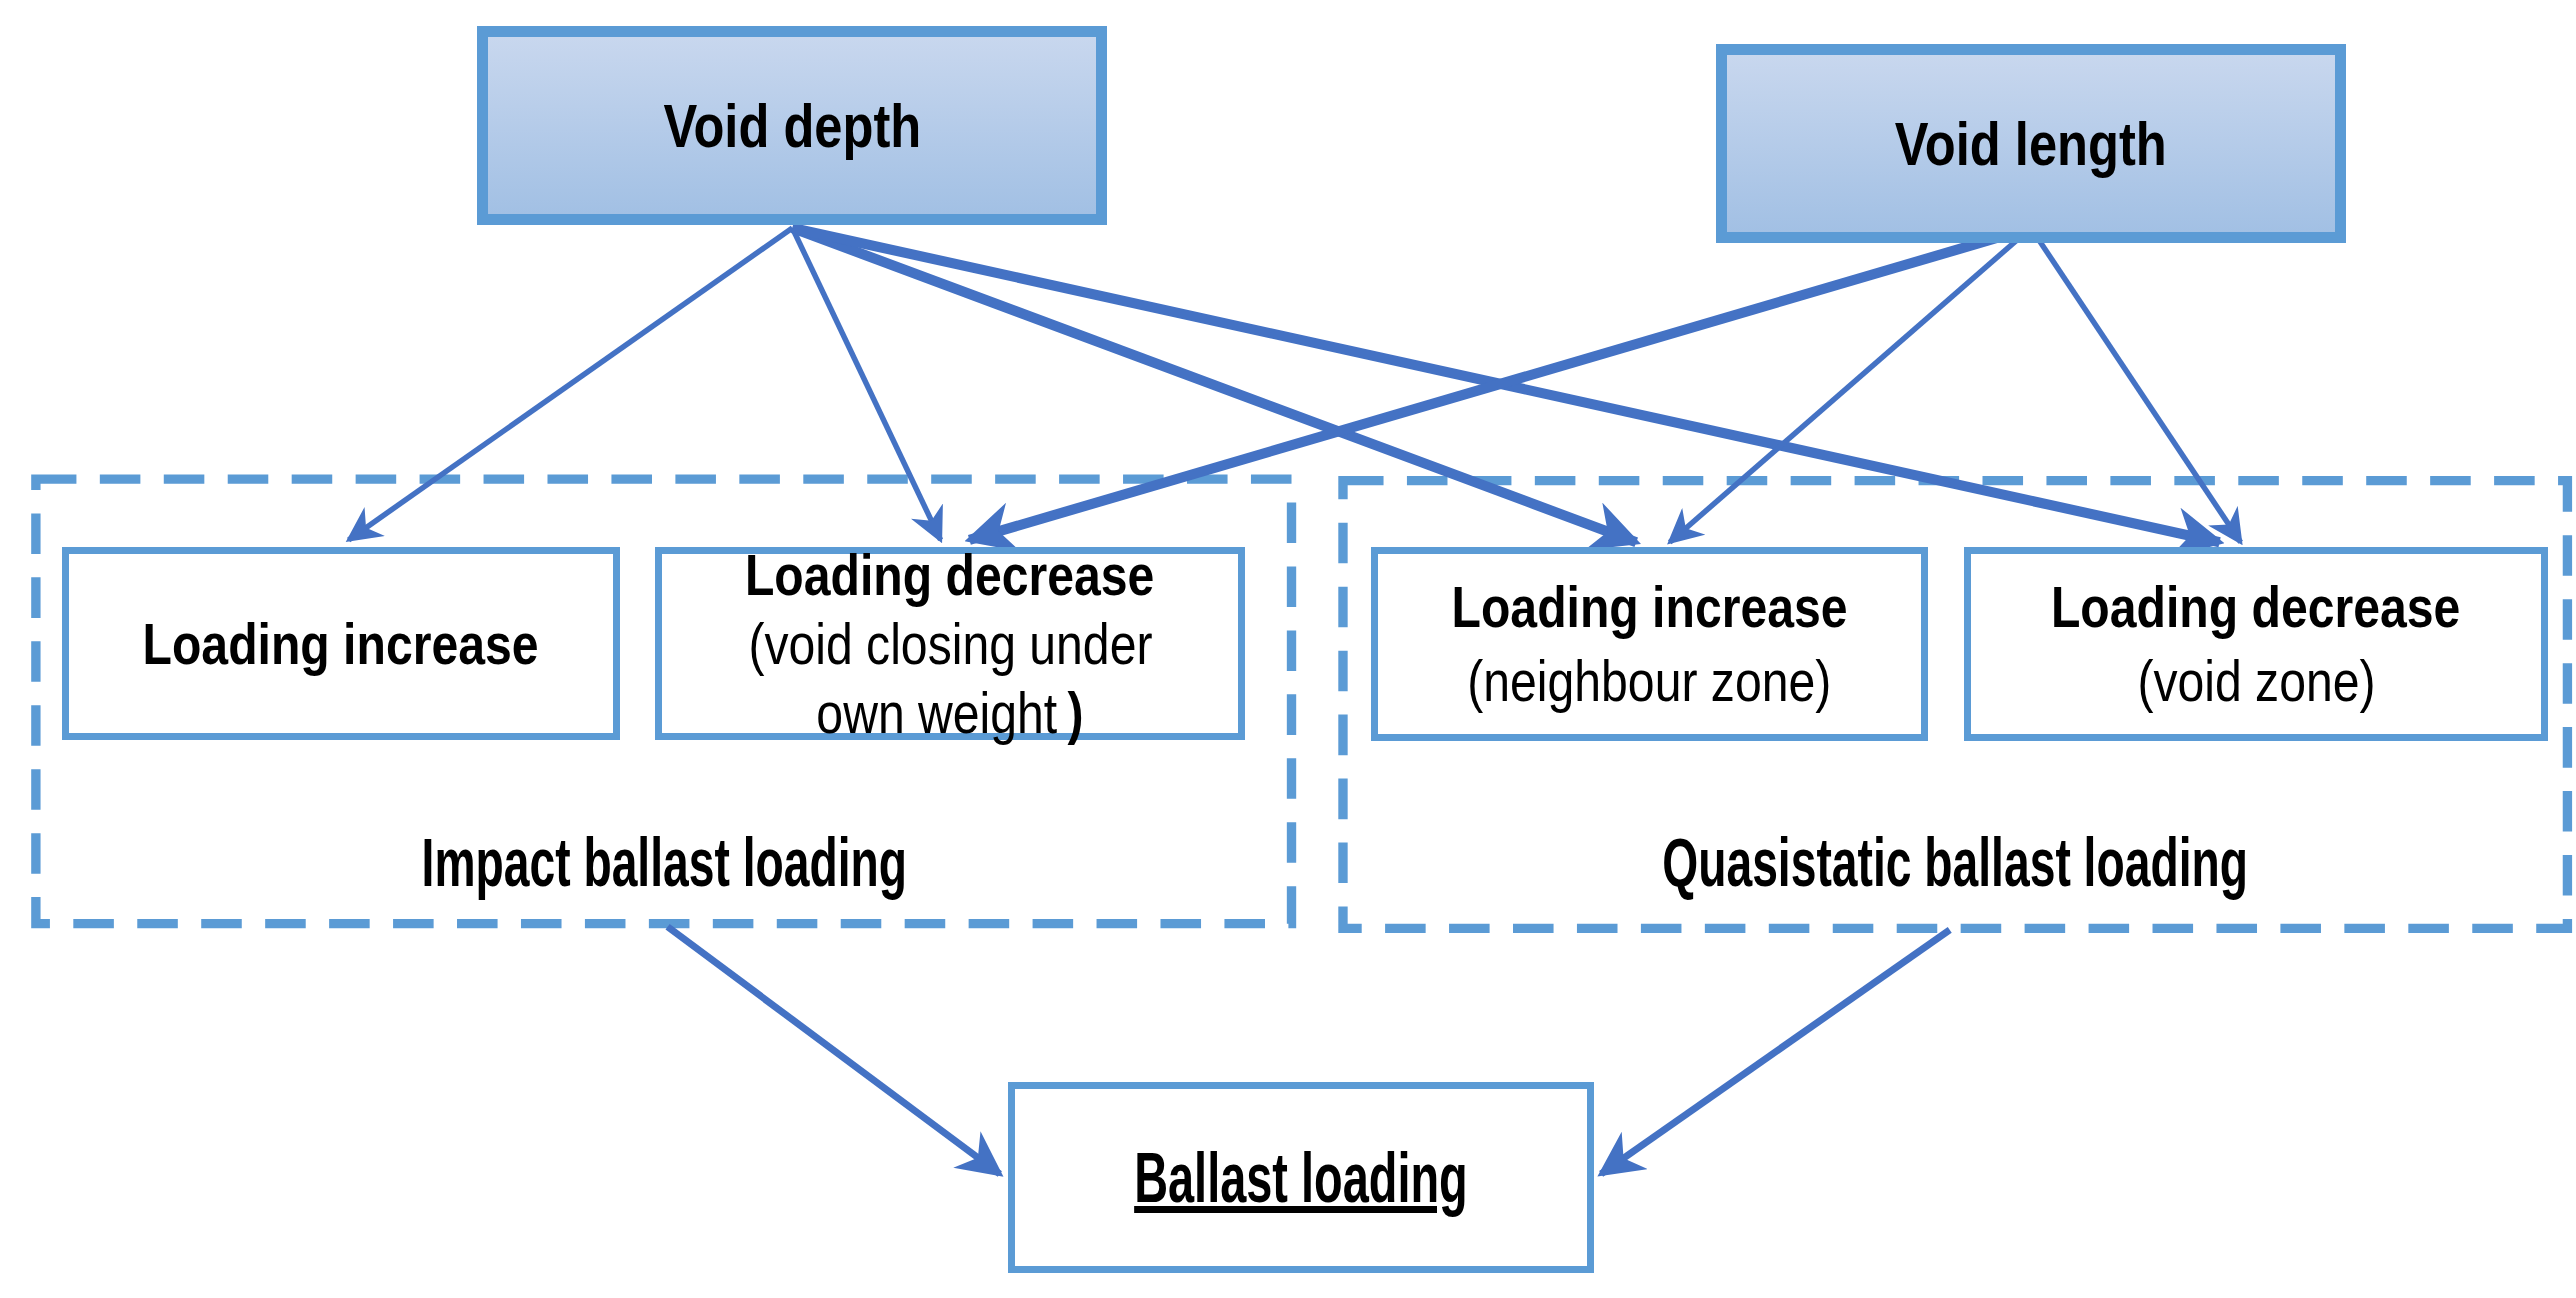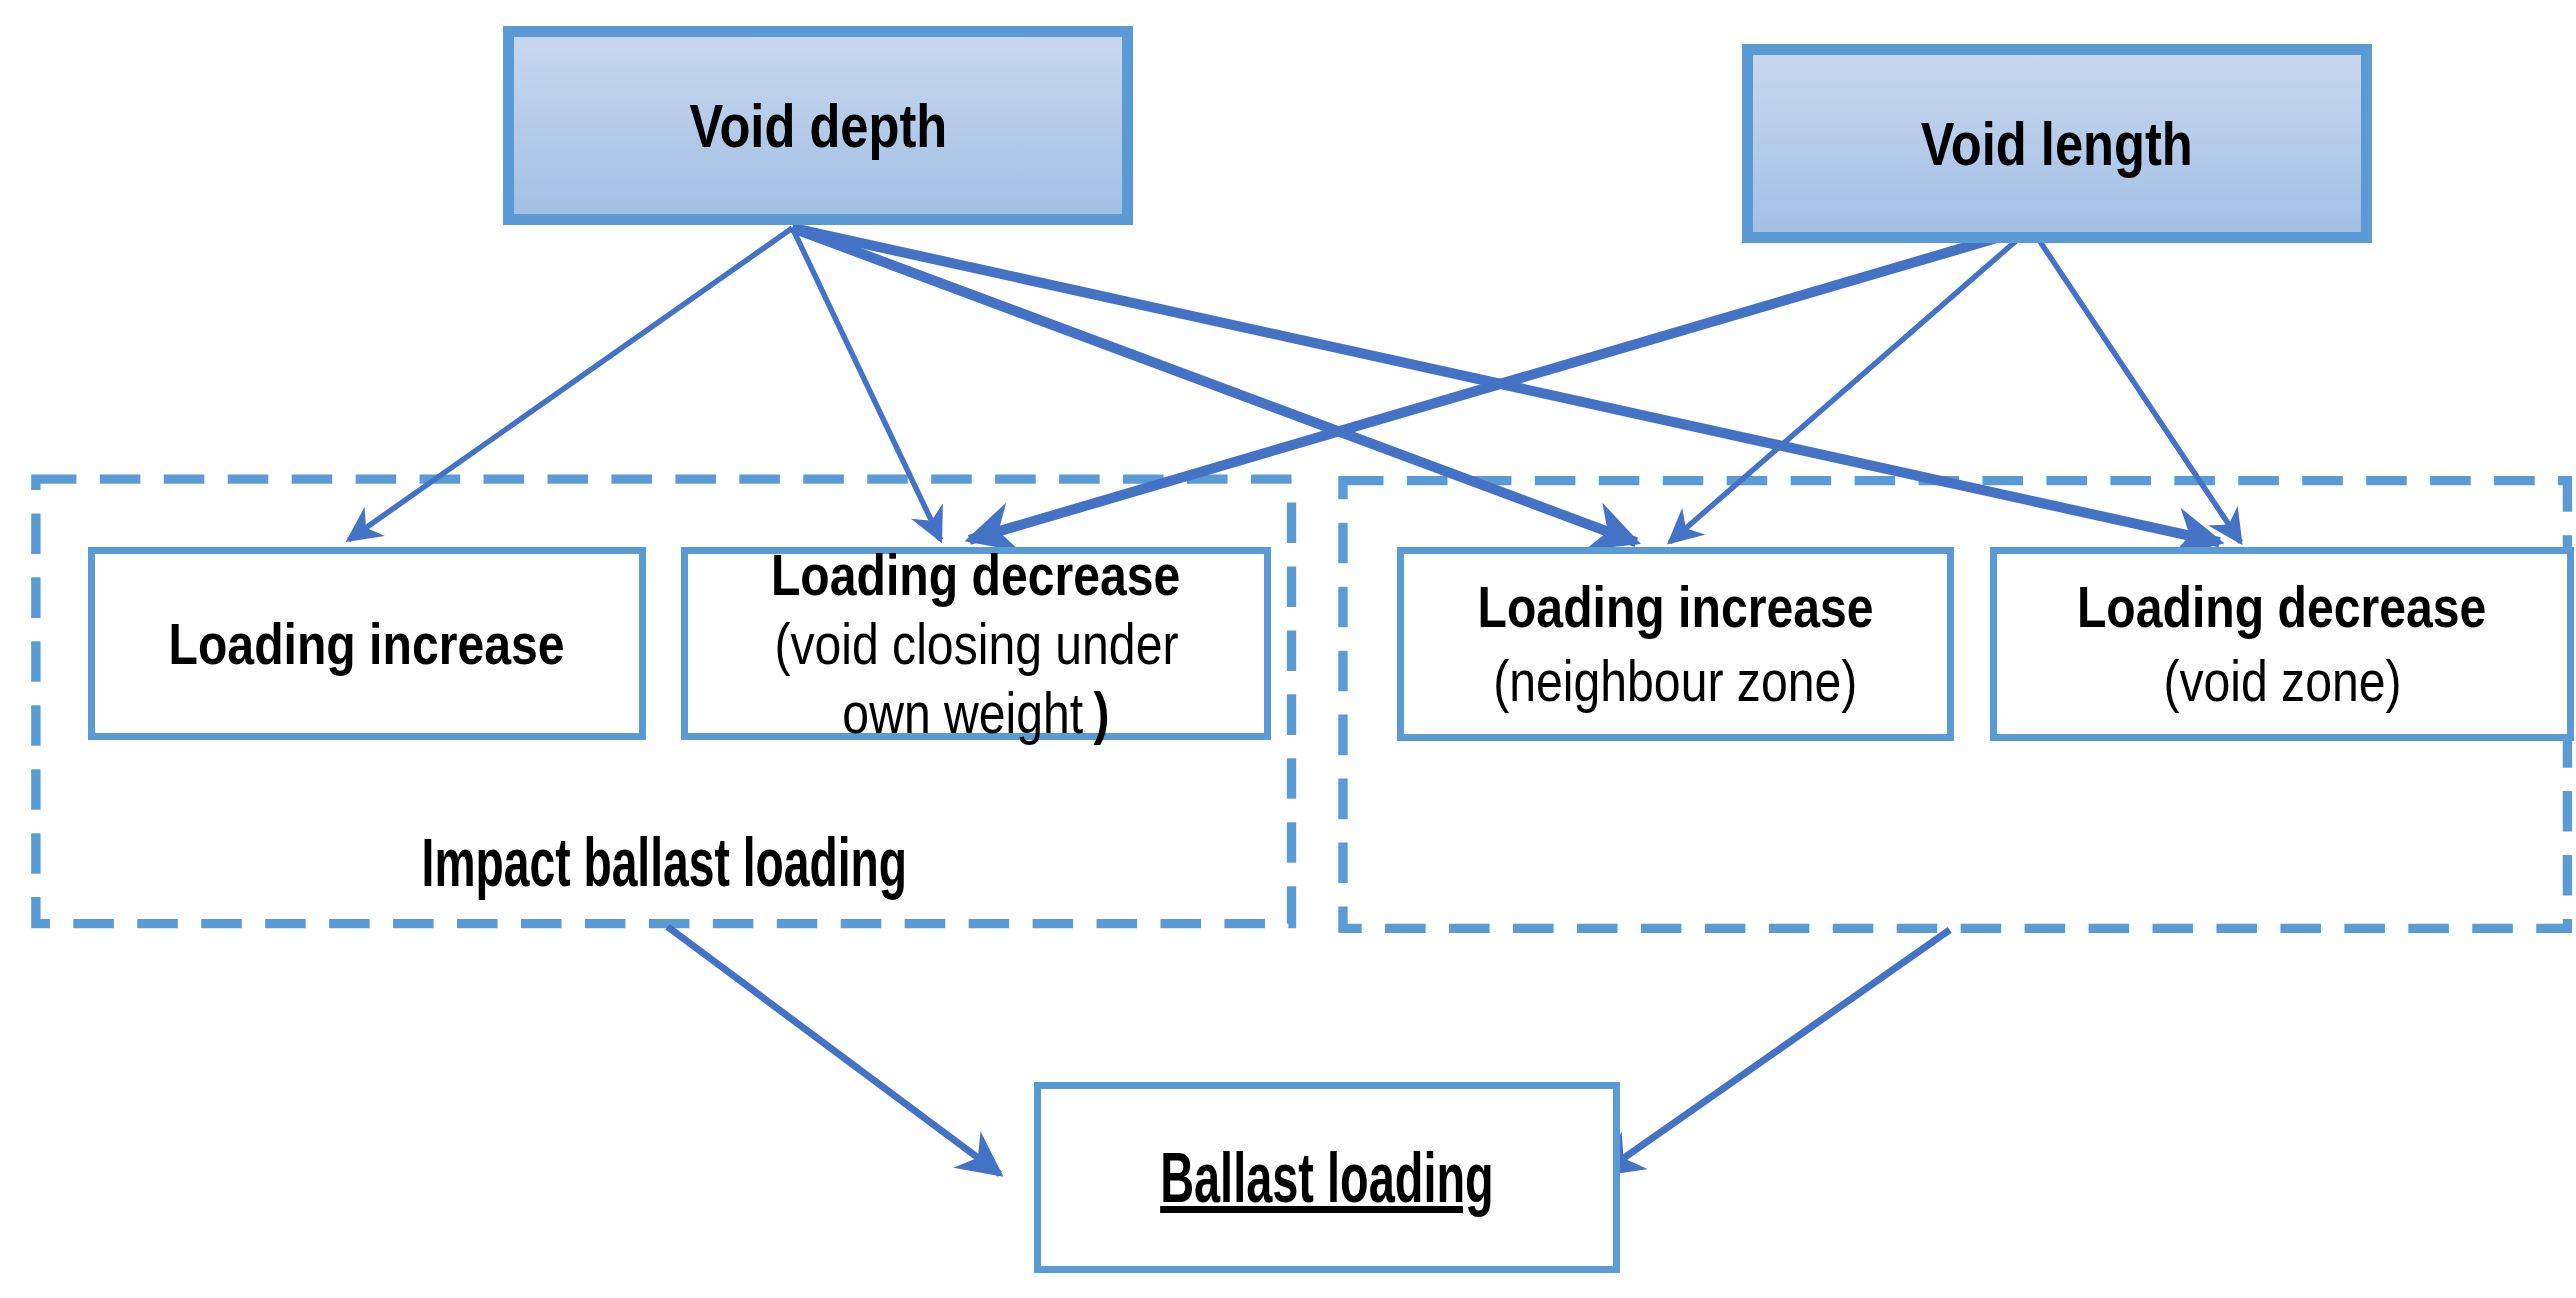--- a/index.html
+++ b/index.html
@@ -18,21 +18,20 @@
   .dashed{fill:none;stroke:var(--border);stroke-width:12;stroke-dasharray:52 30;}
   .arrow{stroke:var(--arrow);fill:none;}
   .thin{stroke-width:7;}
   .med{stroke-width:9;}
   .thick{stroke-width:13;}
   .ah{fill:var(--arrow);}
   .node{
     position:absolute;box-sizing:border-box;
     display:flex;flex-direction:column;align-items:center;justify-content:center;
     text-align:center;
-    margin-left:26px;
   }
   .filled{background:linear-gradient(180deg,var(--fill-top) 0%,var(--fill-bottom) 100%);border:11px solid var(--border);}
   .plain{background:#ffffff;border:7px solid var(--border);}
   .line{white-space:nowrap;}
   .cx83{transform:scaleX(0.83);}
   .cx67{transform:scaleX(0.67);}
   .t-top{font-size:61px;font-weight:bold;}
   .t-title{font-size:58px;font-weight:bold;line-height:74px;}
   .t-sub{font-size:58px;font-weight:normal;line-height:74px;}
   .tight .t-title,.tight .t-sub{line-height:69px;}
@@ -99,19 +98,22 @@
 
   <div class="node plain" style="left:1964px;top:547px;width:584px;height:194px;">
     <div class="line t-title cx83">Loading decrease</div>
     <div class="line t-sub cx83">(void zone)</div>
   </div>
 
   <div class="group-label" style="left:36px;top:819px;width:1256px;">
     <div class="line cx67">Impact ballast loading</div>
   </div>
 
+  <div class="group-label" style="left:1343px;top:819px;width:1224px;">
+    <div class="line cx67">Quasistatic ballast loading</div>
+  </div>
 
   <div class="node plain" style="left:1008px;top:1082px;width:586px;height:191px;text-decoration:underline;">
     <div class="line t-ballast cx67">Ballast loading</div>
   </div>
 
 </div>
 
 
 </body></html>

